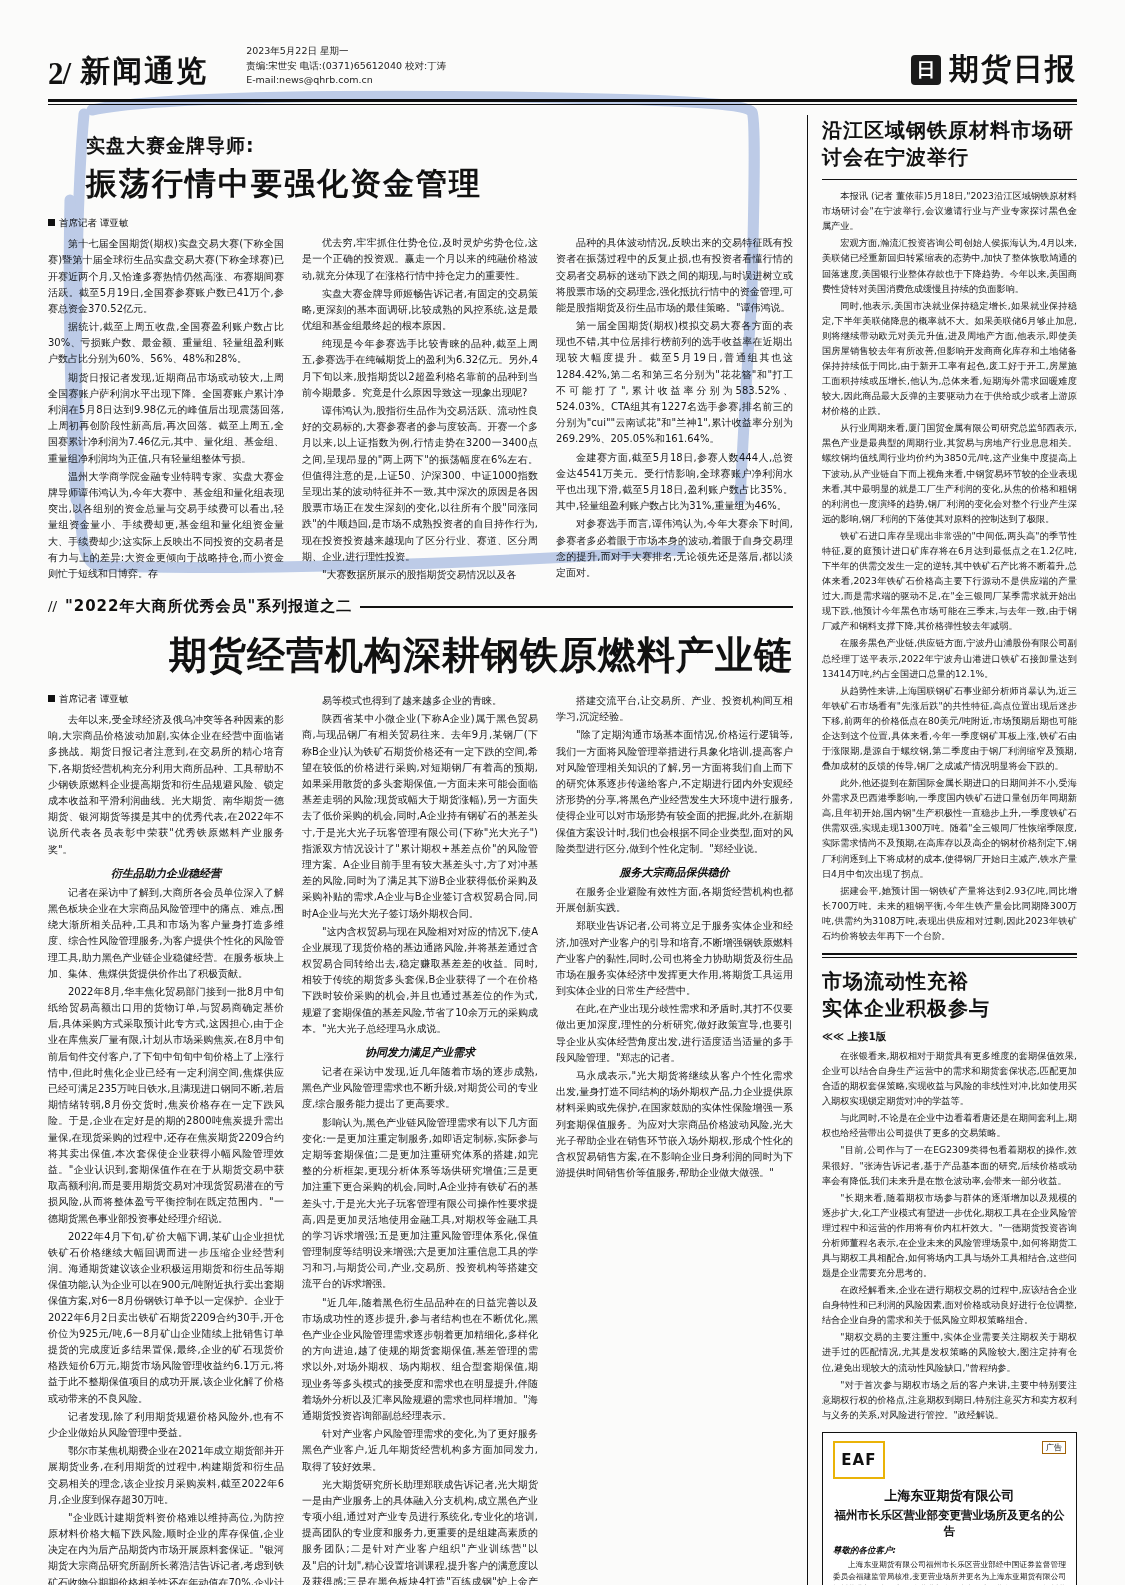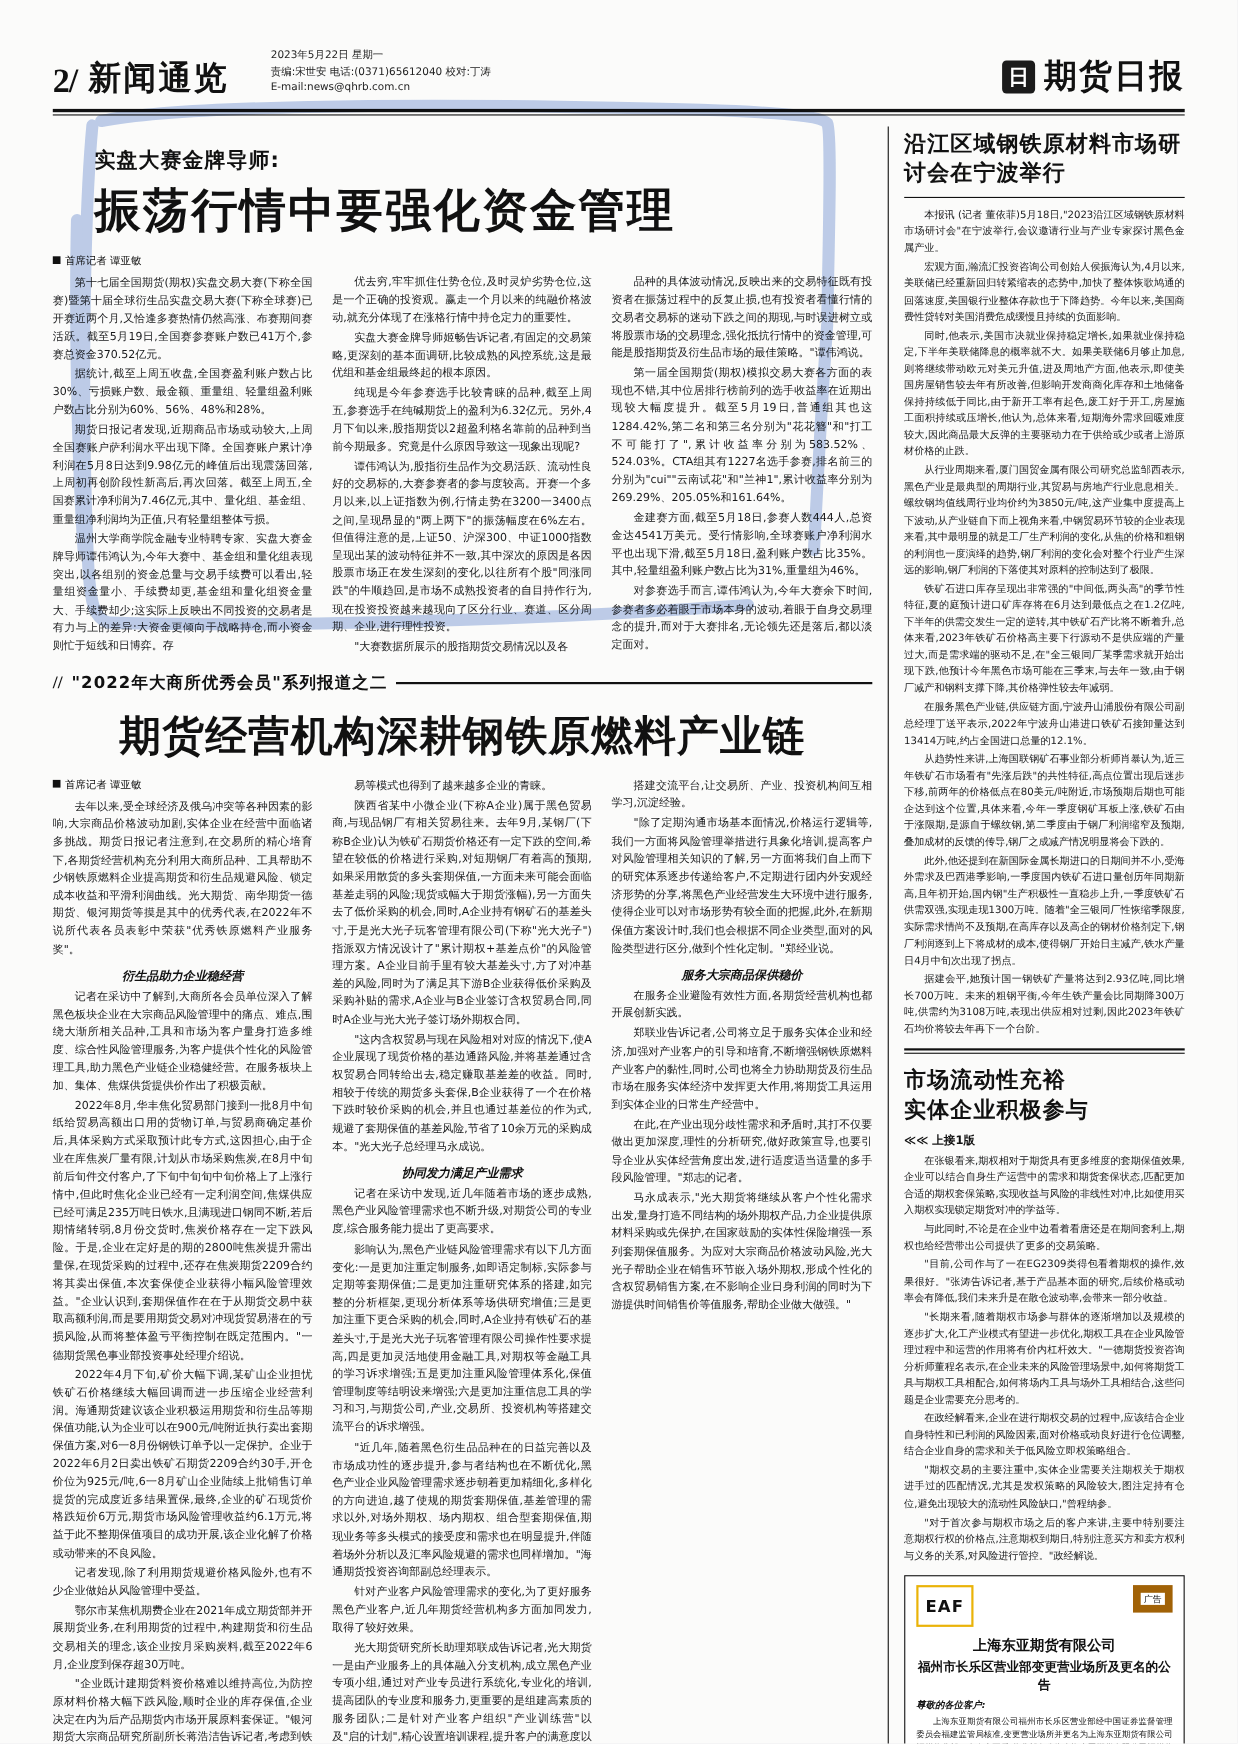--- a/index.html
+++ b/index.html
@@ -58,21 +58,21 @@
   .vdiv { width:1px; background:#111; margin:0 14px; align-self:stretch; }
   .right-zone { width:287px; }
 
   
   .kicker {
     font-size:19px; font-weight:bold; letter-spacing:1px;
     margin:18px 0 4px 38px;
     font-family:"DejaVu Sans", sans-serif;
   }
   .headline-1 {
-    font-size:42px; font-weight:bold; letter-spacing:2px;
+    font-size:31px; font-weight:bold; letter-spacing:2px;
     margin:4px 0 12px 38px;
     font-family:Liberation Mono, monospace;
   }
   .byline {
     font-size:9.5px; margin:0 0 6px 0;
     font-family:"DejaVu Sans", sans-serif;
   }
   .byline .sq { display:inline-block; width:7px; height:7px; background:#111; margin-right:4px; }
   p.t {
     font-size:10px; line-height:1.62; text-align:justify;
@@ -93,21 +93,21 @@
   }
   .series-slash { font-size:16px; font-weight:bold; }
   .series-label {
     font-size:15px; font-weight:bold; letter-spacing:1px;
     font-family:"DejaVu Sans", sans-serif;
   }
   .series-line { flex:1; height:2px; background:#111; }
 
   .headline-2 {
     font-size:38px; font-weight:bold; letter-spacing:1px;
-    margin:14px 0 12px 0; text-align:center;
+    margin:14px 0 12px 0; text-align:right;
     font-family:Liberation Sans, sans-serif;
   }
 
   
   .r-headline {
     font-size:20px; font-weight:bold; line-height:1.35; letter-spacing:1px;
     margin:2px 0 8px 0;
     font-family:"DejaVu Sans", sans-serif;
   }
   .r-hr { height:1px; background:#111; margin:8px 0; }
@@ -125,21 +125,21 @@
   .ad-box {
     border:1px solid #111; margin-top:10px; padding:8px 10px 10px 10px;
     background:#fff;
   }
   .ad-top { display:flex; align-items:flex-start; justify-content:space-between; }
   .ad-logo {
     width:48px; height:34px; border:2px solid #eab308; display:flex;
     align-items:center; justify-content:center; font-size:15px; font-weight:bold;
     font-family:"DejaVu Sans", sans-serif; letter-spacing:1px;
   }
-  .ad-tag { font-size:8px; border:7px solid #a16207; padding:0 3px; }
+  .ad-tag { font-size:8px; border:1px solid #a16207; padding:0 3px; }
   .ad-h1 {
     font-size:13px; font-weight:bold; text-align:center; margin:8px 0 2px 0;
     font-family:Liberation Serif, serif;
   }
   .ad-h2 {
     font-size:11.5px; font-weight:bold; text-align:center; line-height:1.4;
     margin:0 0 6px 0; font-family:"DejaVu Sans", sans-serif;
   }
   .ad-kicker { font-size:8.5px; font-weight:bold; margin:4px 0 2px 0; font-family:"DejaVu Sans", sans-serif;font-style:italic;}
   p.adp {

